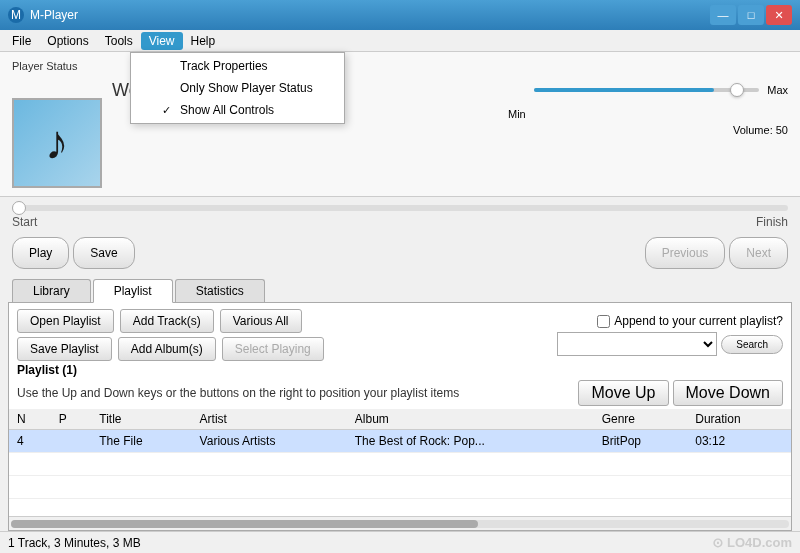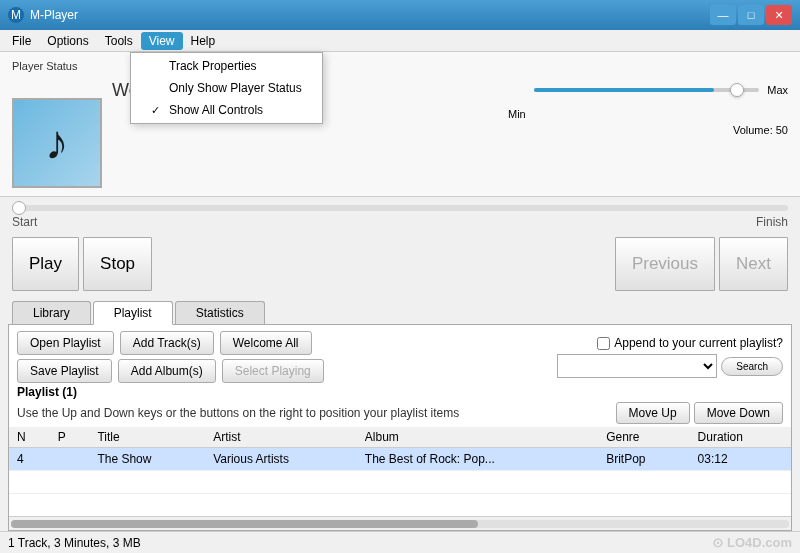--- a/index.html
+++ b/index.html
@@ -49,21 +49,21 @@
       top: 22px;
       left: 130px;
       background: white;
       border: 1px solid #aaa;
       box-shadow: 2px 2px 8px rgba(0,0,0,0.2);
       z-index: 100;
       min-width: 160px;
       padding: 2px 0;
     }
     .dropdown-item {
-      padding: 4px 20px;
+      padding: 4px 31px;
       cursor: pointer;
       display: flex;
       align-items: center;
       gap: 6px;
     }
     .dropdown-item .checkmark { width: 12px; font-size: 11px; }
 
     
     .main-content {
       display: flex;
@@ -152,26 +152,26 @@
     
     .controls-row {
       display: flex;
       justify-content: space-between;
       align-items: center;
       padding: 4px 12px;
     }
     .controls-left { display: flex; gap: 4px; }
     .controls-right { display: flex; gap: 4px; }
     .ctrl-btn {
-      padding: 16px 16px;
+      padding: 8px 16px;
       background: linear-gradient(to bottom, #ffffff, #e0e0e0);
       border: 1px solid #aaa;
-      border-radius: 1px;
-      cursor: pointer;
-      font-size: 17px;
+      border-radius: 12px;
+      cursor: pointer;
+      font-size: 12px;
     }
     .ctrl-btn.disabled { color: #aaa; cursor: default; }
 
     
     .tabs-container {
       background: #f0f0f0;
       padding: 6px 12px 0;
       display: flex;
       align-items: flex-end;
       gap: 2px;
@@ -252,21 +252,21 @@
       justify-content: space-between;
       align-items: center;
     }
     .move-buttons { display: flex; gap: 4px; }
     .move-btn {
       padding: 3px 12px;
       background: linear-gradient(to bottom, #ffffff, #e0e0e0);
       border: 1px solid #aaa;
       border-radius: 3px;
       cursor: pointer;
-      font-size: 12px;
+      font-size: 16px;
     }
 
     
     .playlist-table {
       flex: 1;
       overflow-y: auto;
       overflow-x: auto;
     }
     table {
       width: 100%;
@@ -402,42 +402,42 @@
     </div>
     <div class="progress-labels">
       <span>Start</span>
       <span>Finish</span>
     </div>
   </div>
 
   <div class="controls-row">
     <div class="controls-left">
       <button class="ctrl-btn">Play</button>
-      <button class="ctrl-btn">Stop</button>
+      <button class="ctrl-btn">Save</button>
     </div>
     <div class="controls-right">
       <button class="ctrl-btn disabled">Previous</button>
       <button class="ctrl-btn disabled">Next</button>
     </div>
   </div>
 
   <div class="tabs-container">
     <div class="tab">Library</div>
     <div class="tab active">Playlist</div>
     <div class="tab">Statistics</div>
   </div>
 
   <div class="playlist-panel">
 
     <div style="display:flex; gap:6px; padding:6px 8px 0; align-items:center;">
       <div style="display:flex; flex-direction:column; gap:4px;">
         <div style="display:flex; gap:6px;">
           <button class="playlist-btn">Open Playlist</button>
           <button class="playlist-btn">Add Track(s)</button>
-          <button class="playlist-btn">Welcome All</button>
+          <button class="playlist-btn">Various All</button>
         </div>
         <div style="display:flex; gap:6px;">
           <button class="playlist-btn">Save Playlist</button>
           <button class="playlist-btn">Add Album(s)</button>
           <button class="playlist-btn disabled">Select Playing</button>
         </div>
       </div>
       <div class="append-row">
         <div class="append-checkbox-row">
           <input type="checkbox" style="">
@@ -471,21 +471,21 @@
             <th>Artist</th>
             <th>Album</th>
             <th>Genre</th>
             <th>Duration</th>
           </tr>
         </thead>
         <tbody id="playlist-tbody">
         <tr class="selected">
               <td>4</td>
               <td></td>
-              <td>The Show</td>
+              <td>The File</td>
               <td>Various Artists</td>
               <td>The Best of Rock: Pop...</td>
               <td>BritPop</td>
               <td>03:12</td>
             </tr>
             <tr>
               <td>&nbsp;</td>
               <td>&nbsp;</td>
               <td>&nbsp;</td>
               <td>&nbsp;</td>

